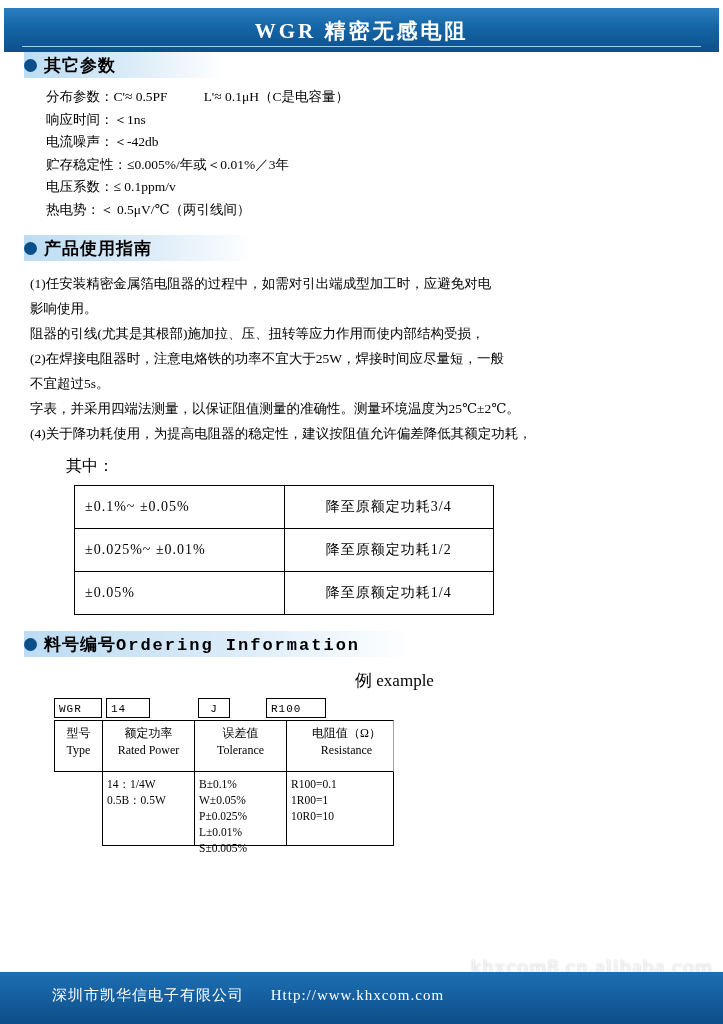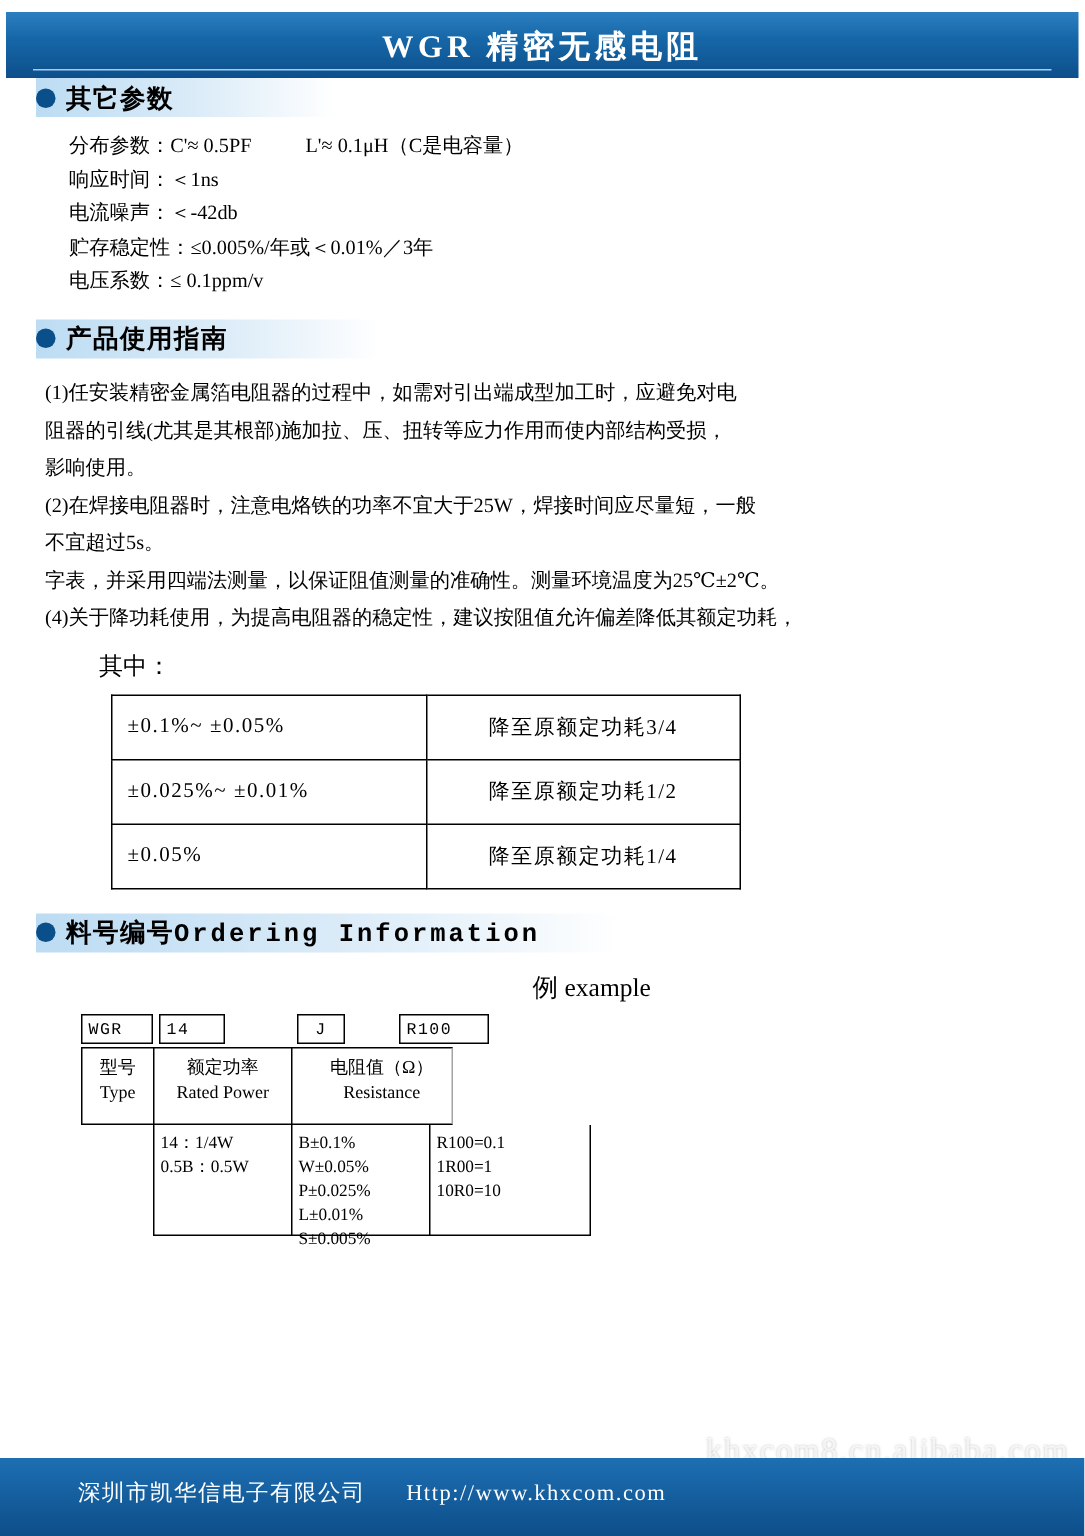--- a/index.html
+++ b/index.html
@@ -227,32 +227,35 @@
   </div>
   <div class="row">
     <span>电流噪声：</span><span>＜-42db</span>
   </div>
   <div class="row">
     <span>贮存稳定性：</span><span>≤0.005%/年或＜0.01%／3年</span>
   </div>
   <div class="row">
     <span>电压系数：</span><span>≤ 0.1ppm/v</span>
   </div>
+  <div class="row">
+    <span>热电势：</span><span>＜ 0.5μV/℃（两引线间）</span>
+  </div>
 </div>
 
 <div class="section-head" style="margin-top:14px;">
   <div class="section-bar" style="width:230px;"></div>
   <div class="bullet"></div>
   <div class="section-title">产品使用指南</div>
 </div>
 
 <div class="guide">
   <p>(1)任安装精密金属箔电阻器的过程中，如需对引出端成型加工时，应避免对电</p>
+  <p>影响使用。</p>
   <p>阻器的引线(尤其是其根部)施加拉、压、扭转等应力作用而使内部结构受损，</p>
-  <p>影响使用。</p>
   <p>(2)在焊接电阻器时，注意电烙铁的功率不宜大于25W，焊接时间应尽量短，一般</p>
   <p>不宜超过5s。</p>
   <p>字表，并采用四端法测量，以保证阻值测量的准确性。测量环境温度为25℃±2℃。</p>
   <p>(4)关于降功耗使用，为提高电阻器的稳定性，建议按阻值允许偏差降低其额定功耗，</p>
 </div>
 
 <div class="zhongqi">其中：</div>
 
 <table class="derate-table">
   <tbody>
@@ -293,20 +296,24 @@
 
   <div class="ord-row name-row">
     <div class="name-cell n1">
       <div>型号</div>
       <div>Type</div>
     </div>
     <div class="name-cell n2">
       <div>额定功率</div>
       <div>Rated Power</div>
     </div>
+    <div class="name-cell n3">
+      <div>误差值</div>
+      <div>Tolerance</div>
+    </div>
     <div class="name-cell n4">
       <div>电阻值（Ω）</div>
       <div>Resistance</div>
     </div>
   </div>
 
   <div class="ord-row val-row">
     <div class="val-cell v0"></div>
     <div class="val-cell v1" style="white-space:pre-line;">14：1/4W
 0.5B：0.5W</div>

